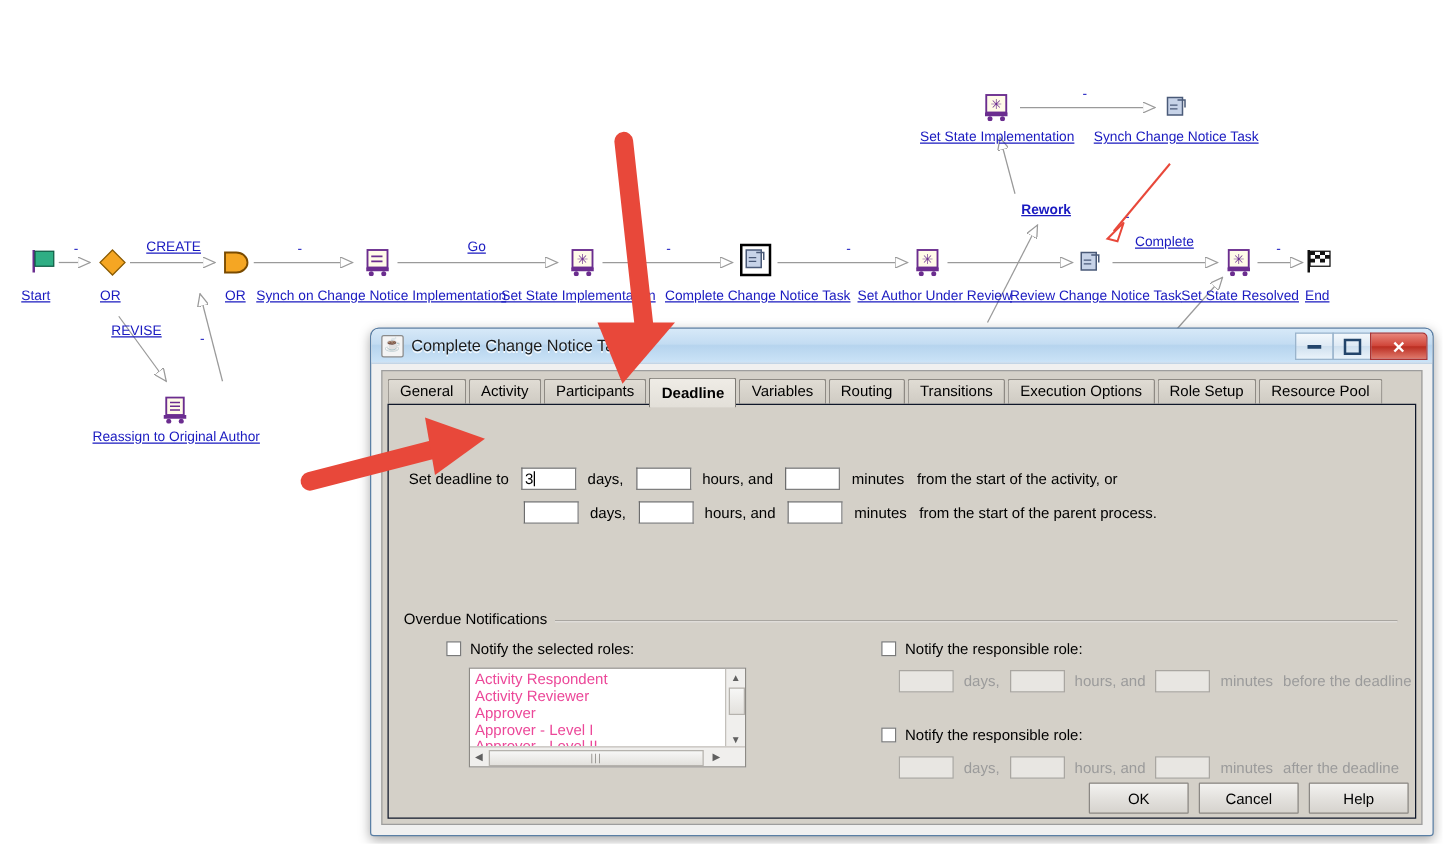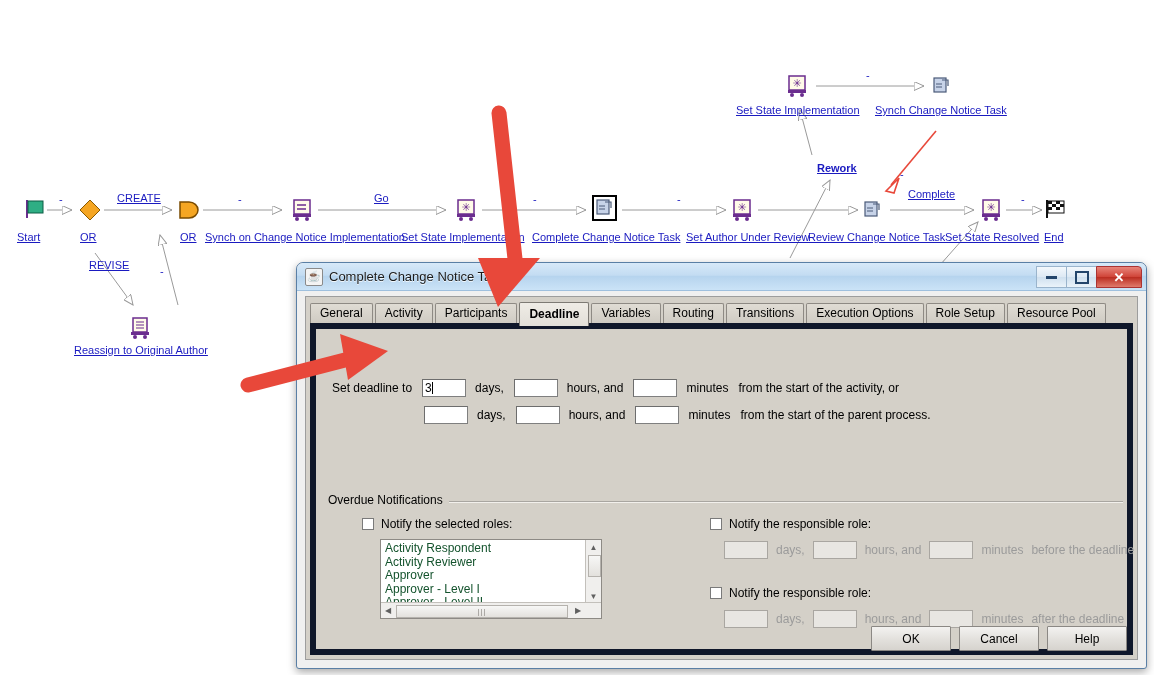--- a/index.html
+++ b/index.html
@@ -114,21 +114,21 @@
     height:23px;line-height:22px;
     font-weight:bold;
     background:linear-gradient(180deg,#efece6 0%,#e2dfd8 100%);
     border-color:#7d7a74;
     position:relative;z-index:3;
     margin-bottom:-1px;
   }
   .tabpanel{
     position:absolute;left:4px;top:26px;right:4px;bottom:4px;
     background:#d4d0c8;
-    border:6px solid #0f172a;
+    border:1px solid #0f172a;
   }
 
   .row{position:absolute;display:flex;align-items:center;}
   .lbl{font-size:12px;color:#000;font-family:"Liberation Sans",sans-serif;white-space:nowrap;}
   .lbl.dim{color:#9b9b9b;}
 
   .tfield{
     width:44px;height:18px;
     background:#ffffff;
     border:1px solid #7f7f7f;
@@ -163,21 +163,21 @@
 
   
   .listbox{
     position:absolute;
     background:#ffffff;
     border:1px solid #8d8a85;
     box-sizing:border-box;
     overflow:hidden;
   }
   .lb-item{
-    font-size:12px;color:#14532d;
+    font-size:12px;color:#ec4899;
     font-family:"Liberation Sans",sans-serif;
     padding:0 4px;height:13.6px;line-height:13.6px;white-space:nowrap;
   }
   .vsb{
     position:absolute;right:0;top:0;bottom:15px;width:15px;
     background:#f0efed;border-left:1px solid #c3c0bb;
   }
   .hsb{
     position:absolute;left:0;right:0;bottom:0;height:15px;
     background:#f0efed;border-top:1px solid #c3c0bb;

